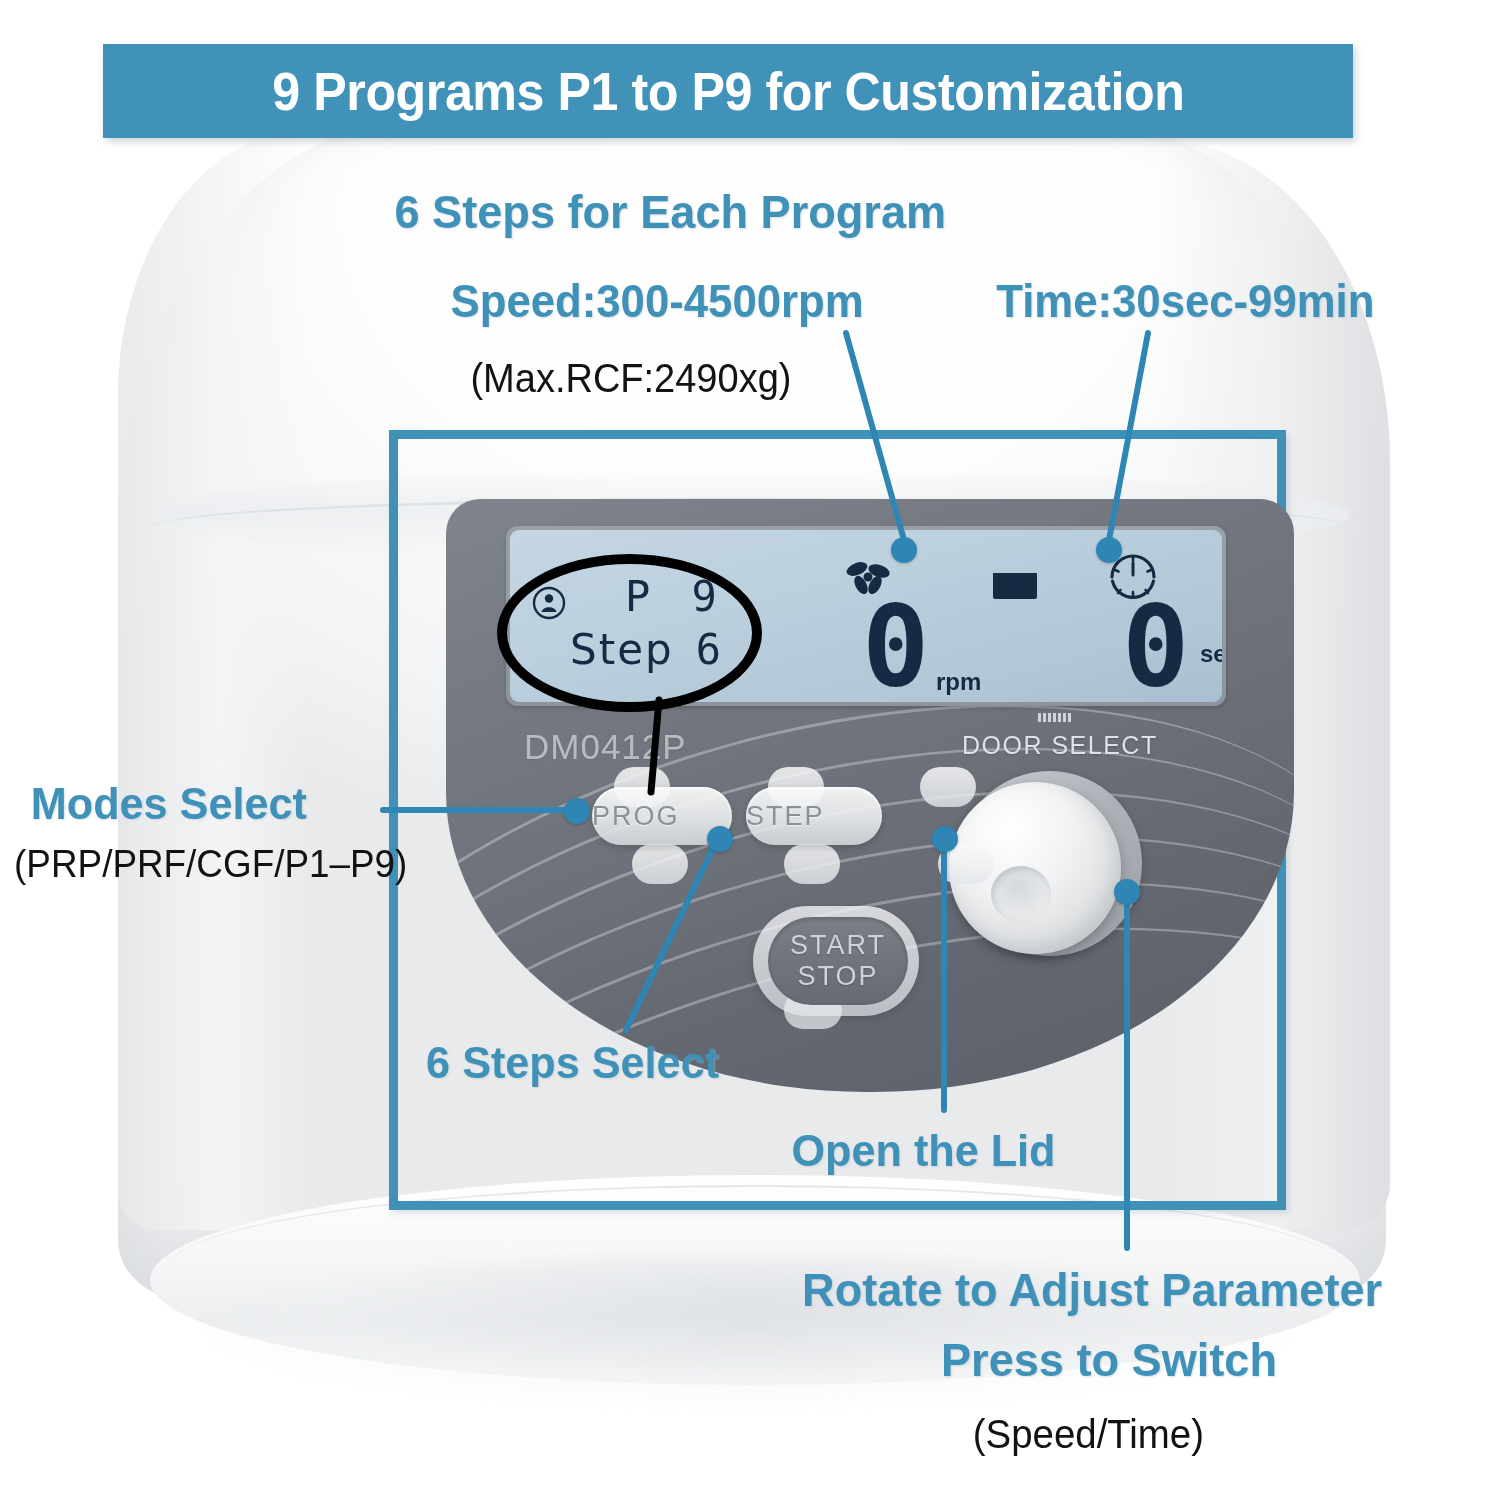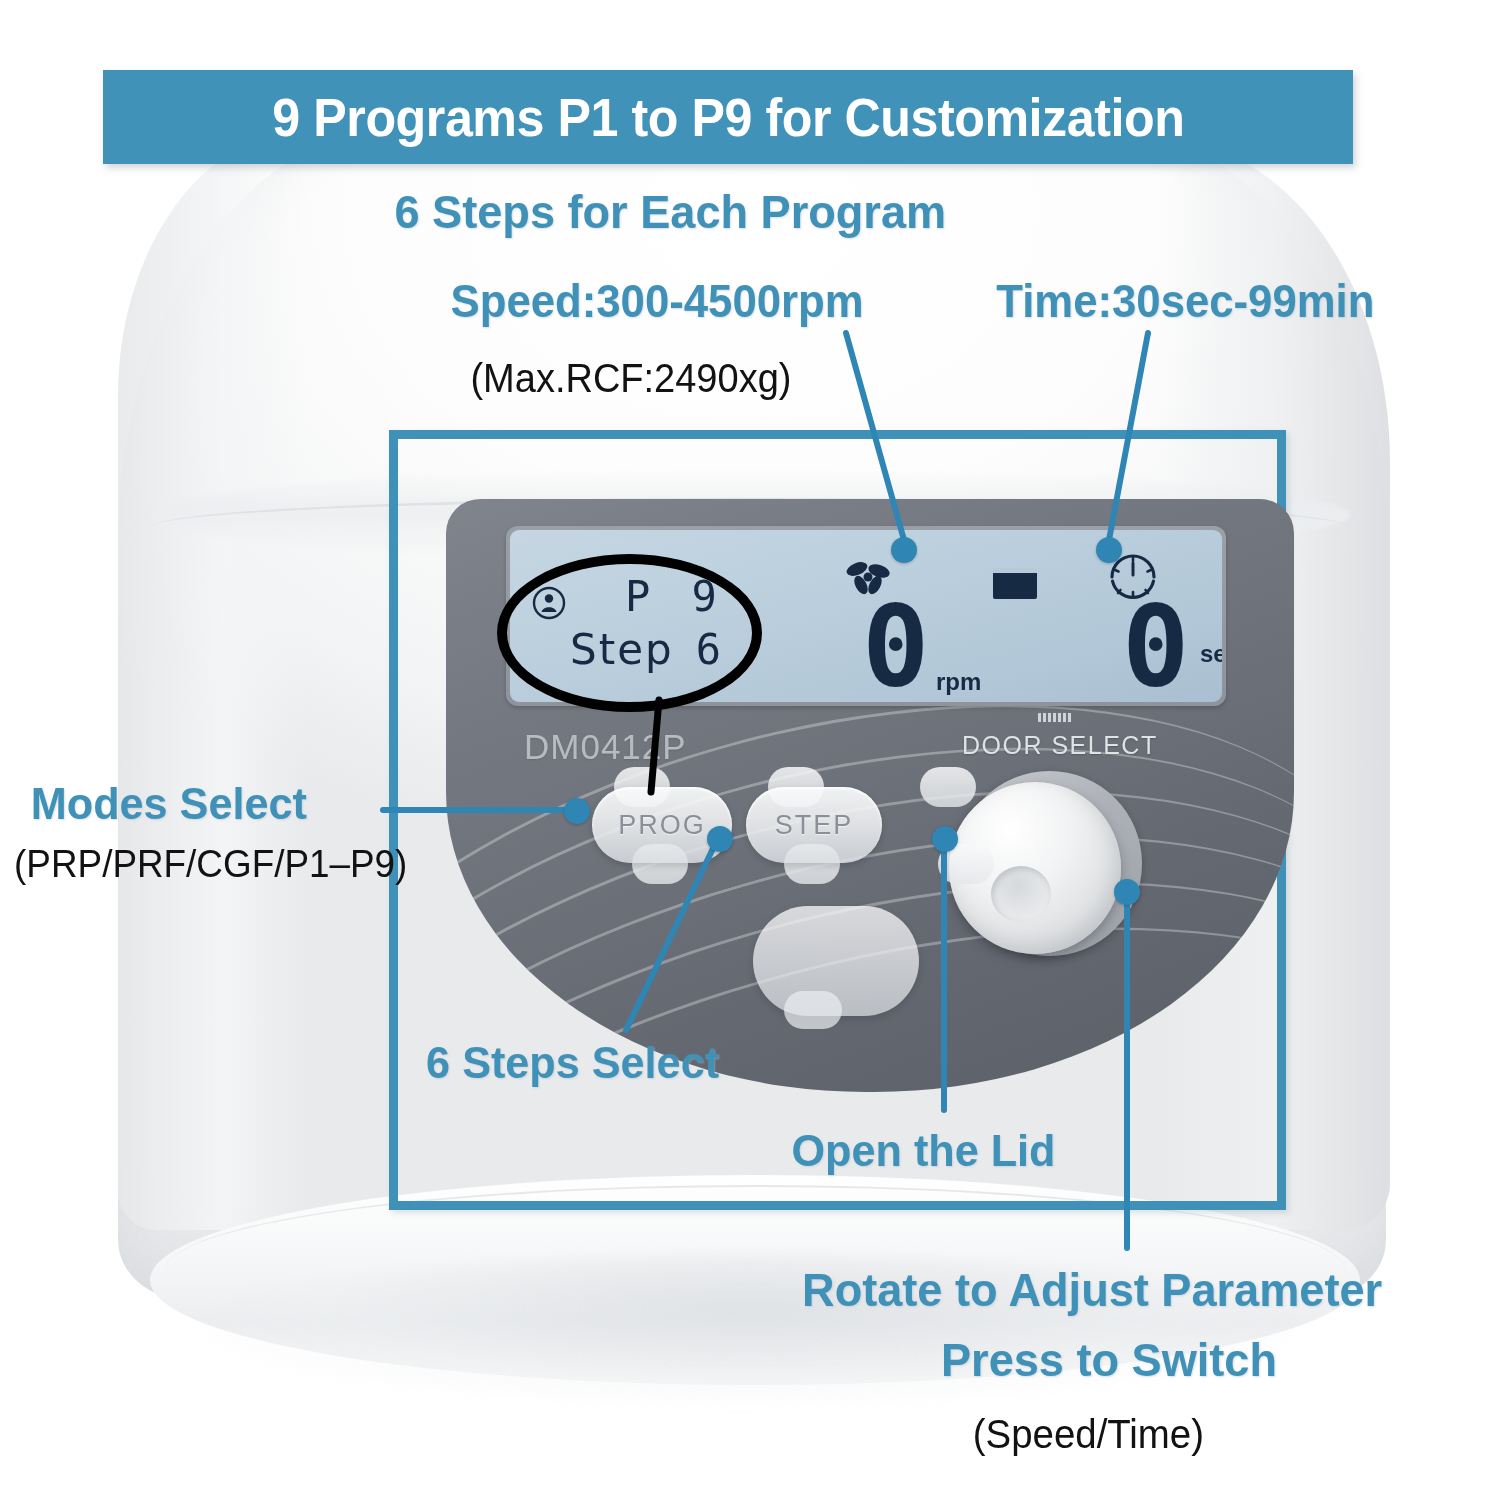--- a/index.html
+++ b/index.html
@@ -104,21 +104,20 @@
     position: absolute;
     left: 103px;
     top: 44px;
     width: 1250px;
     height: 94px;
     background: #4092b9;
     display: flex;
     align-items: center;
     justify-content: center;
     box-shadow: 3px 4px 7px rgba(130,140,150,.35);
-    margin-top: 26px;
   }
   #header-title {
     color: #ffffff;
     font-size: 54px;
     font-weight: bold;
     letter-spacing: -0.5px;
     white-space: nowrap;
     transform: scaleX(.93);
   }
 
@@ -334,27 +333,26 @@
     width: 60px;
     height: 56px;
     border-radius: 50%;
     background: radial-gradient(circle at 45% 35%, #d6d9dc 0%, #e6e8ea 60%, #f1f2f3 100%);
     box-shadow: inset 2px 3px 6px rgba(160,165,172,.55);
   }
 
   
   .mem-button {
     position: absolute;
-    height: 76px;
+    height: 58px;
     border-radius: 40px;
     background: linear-gradient(180deg, rgba(250,251,252,.93) 0%, rgba(236,238,240,.88) 55%, rgba(220,223,227,.82) 100%);
     box-shadow: 0 3px 7px rgba(0,0,0,.16), inset 0 2px 3px rgba(255,255,255,.8);
     display: flex;
     align-items: center;
-    justify-content: center;
   }
   .mem-button-label {
     font-size: 27px;
     color: #8b9098;
     letter-spacing: 2px;
     text-shadow: 0 1px 1px rgba(255,255,255,.6);
   }
   #btn-prog { left: 146px; top: 288px; width: 140px; }
   #btn-step { left: 300px; top: 288px; width: 136px; }
   #btn-door { left: 452px; top: 288px; width: 140px; }
@@ -549,20 +547,24 @@
 
     <div class="mem-button" id="btn-prog">
       <span class="mem-button-label">PROG</span>
     </div>
     <div class="mem-button" id="btn-step">
       <span class="mem-button-label">STEP</span>
     </div>
 
     <div id="btn-startstop-halo"></div>
     <div id="btn-startstop-halo-lobe"></div>
+    <div id="btn-startstop">
+      <span class="startstop-line">START</span>
+      <span class="startstop-line">STOP</span>
+    </div>
 
   </div>
 
   <svg id="annotation-layer" viewBox="0 0 1500 1500">
     <g stroke="#2f86b5" stroke-width="6" fill="none" stroke-linecap="round">
       <line x1="846" y1="333" x2="904" y2="540"></line>
       <line x1="1148" y1="333" x2="1109" y2="540"></line>
       <line x1="383" y1="810" x2="572" y2="810"></line>
       <line x1="626" y1="1030" x2="718" y2="838"></line>
       <line x1="944" y1="1110" x2="944" y2="840"></line>

